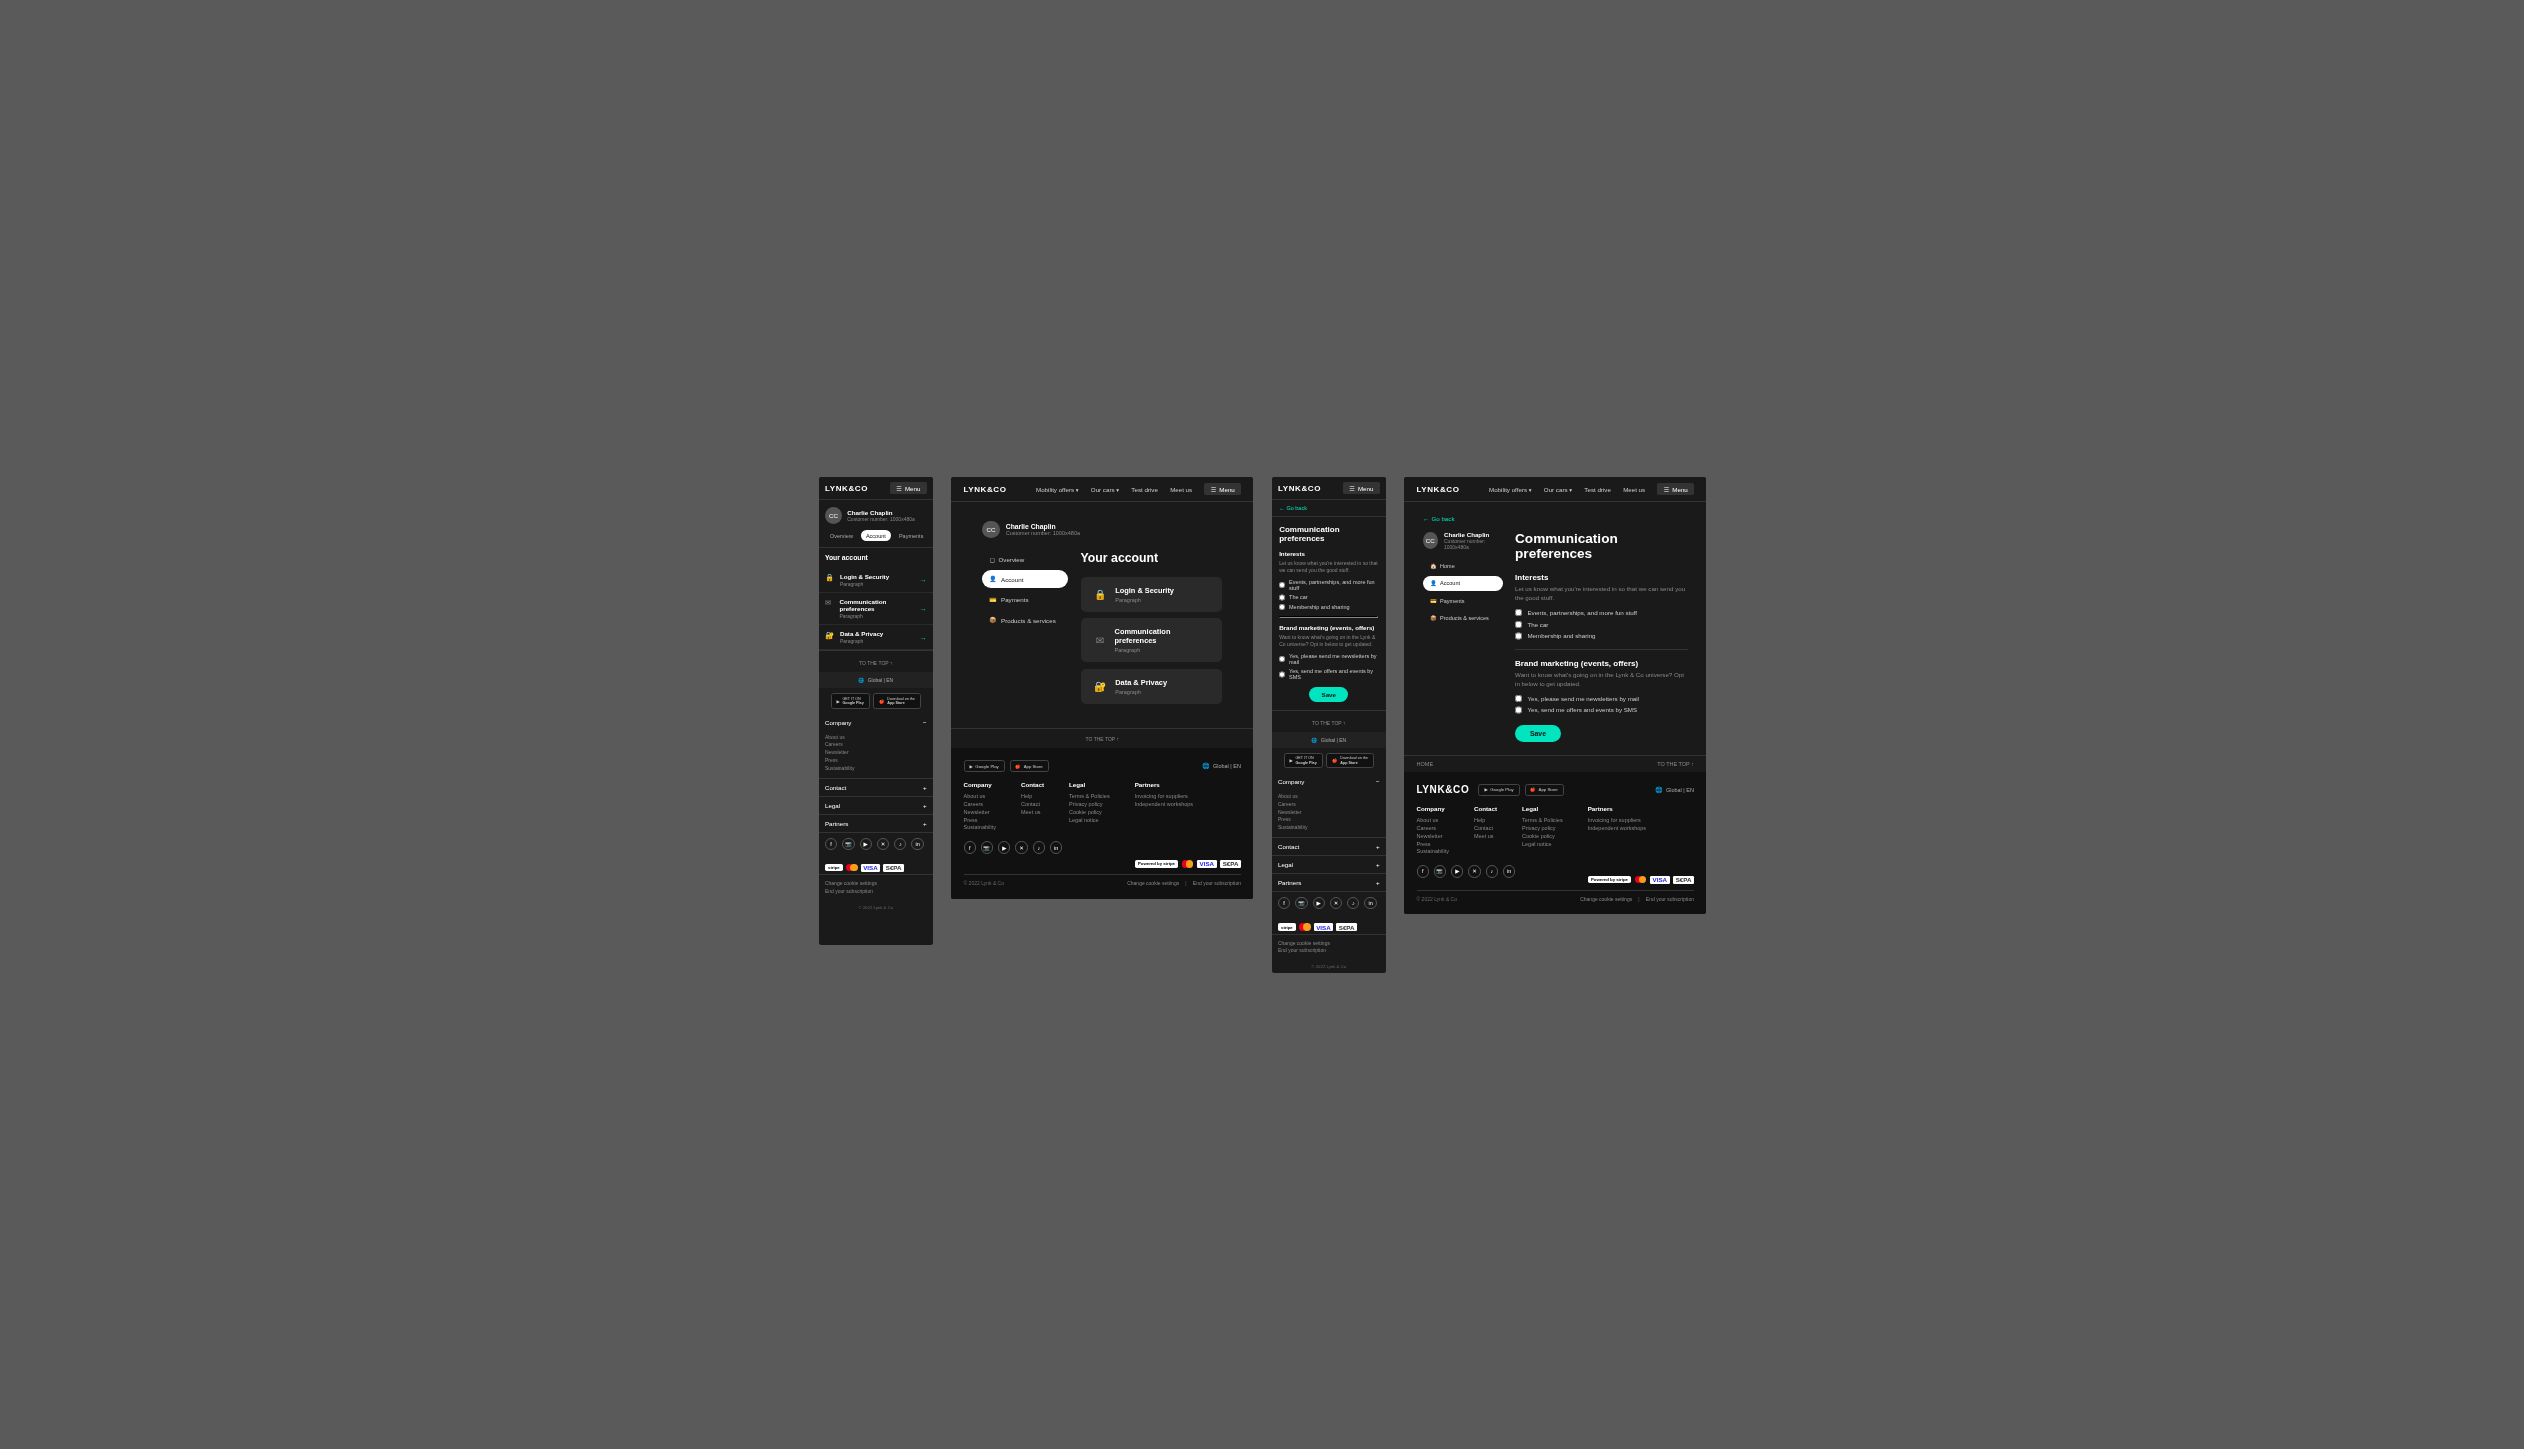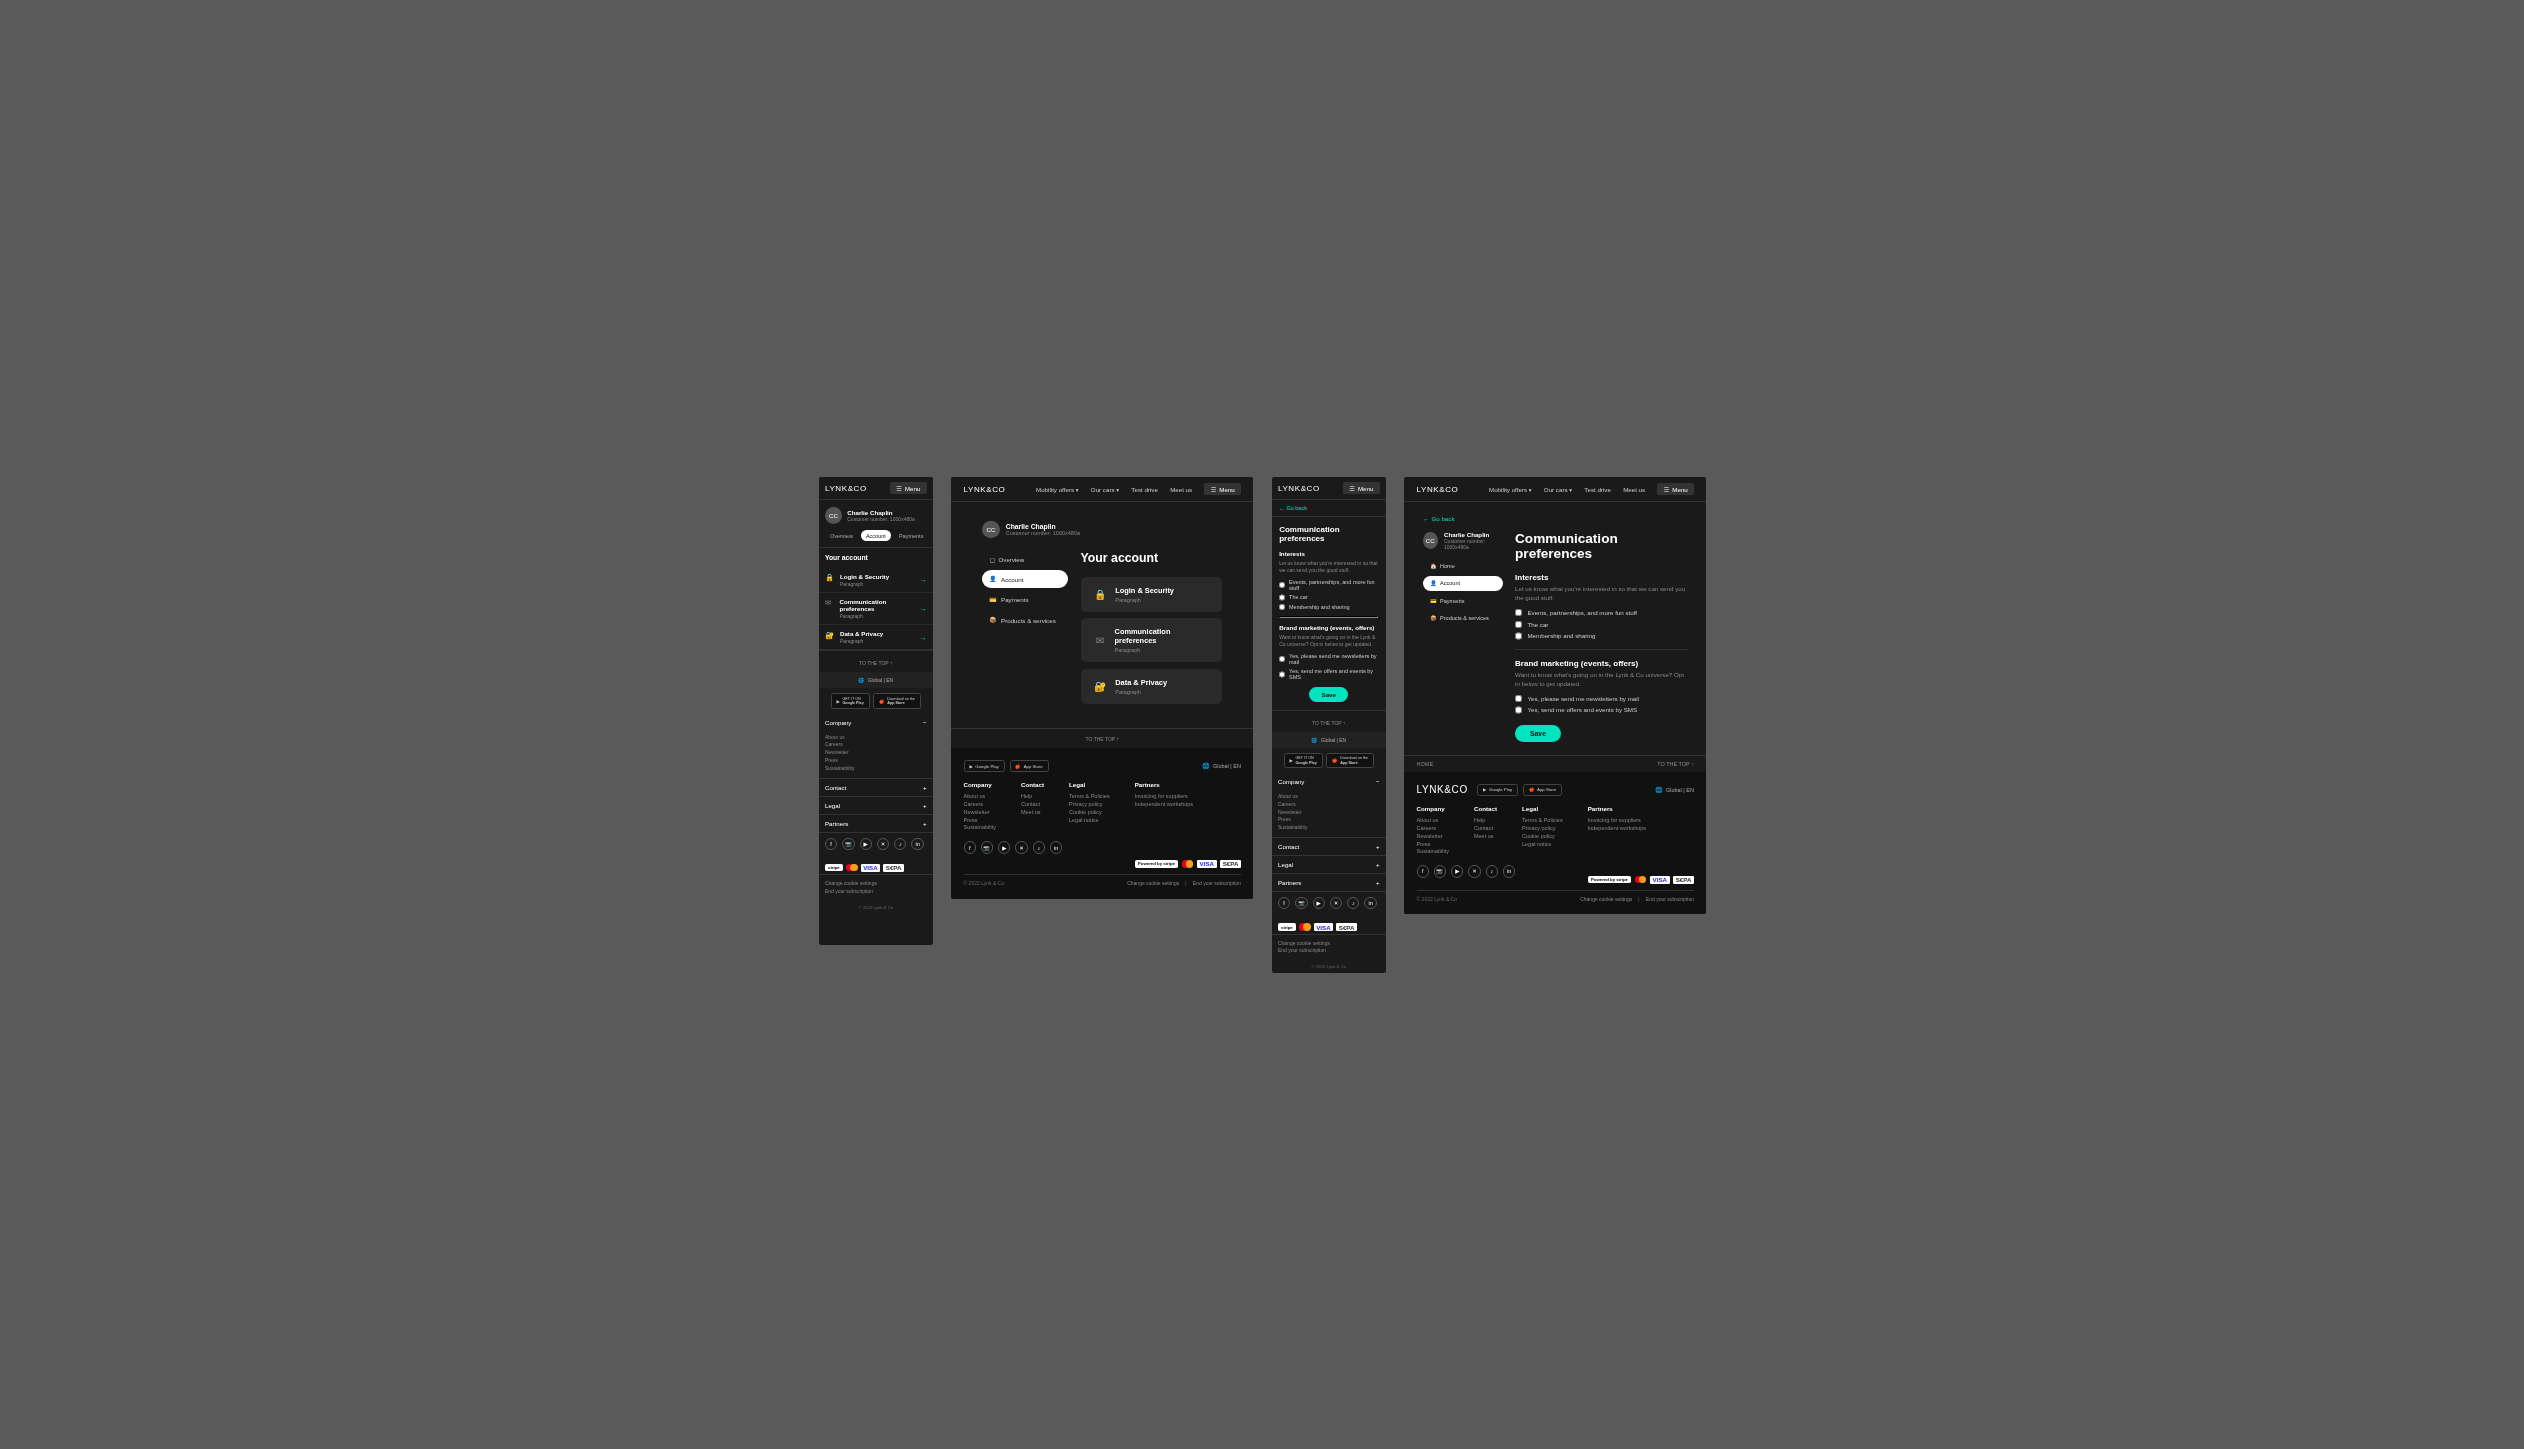--- a/index.html
+++ b/index.html
@@ -20,21 +20,21 @@
     }
 
     
     .screen {
       background: #1a1a1a;
       border-radius: 2.5px;
       overflow: hidden;
     }
     .lynkco-logo {
       font-family: Arial, sans-serif;
-      font-weight: 400;
+      font-weight: 700;
       font-size: 8px;
       color: white;
       letter-spacing: 0.6px;
       text-align: center;
     }
     .menu-btn {
       background: #333;
       color: white;
       border: none;
       border-radius: 1.8px;

